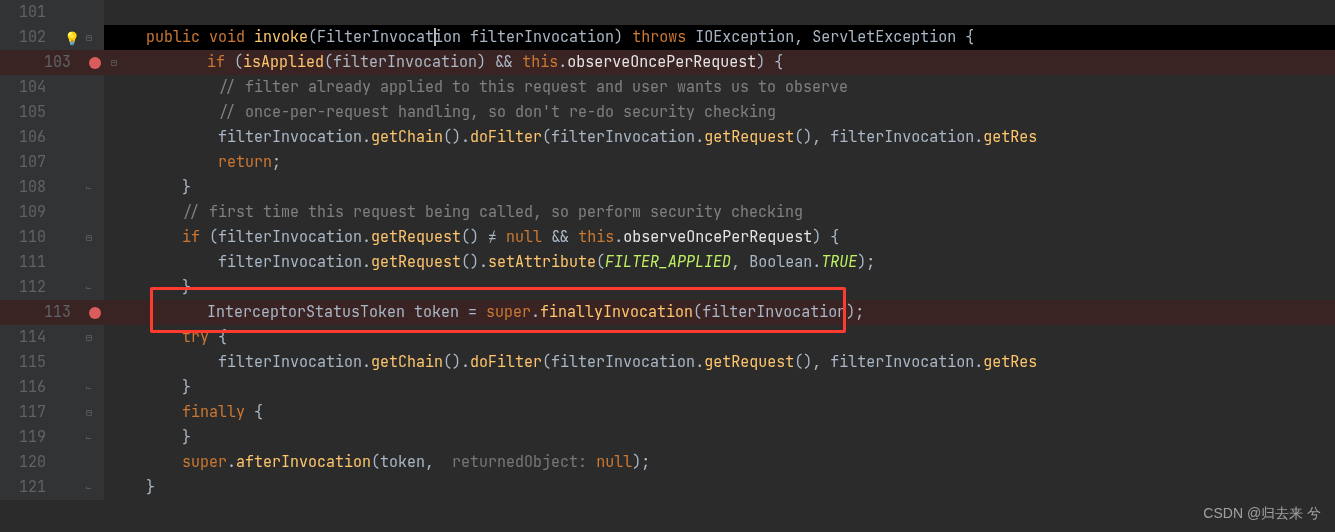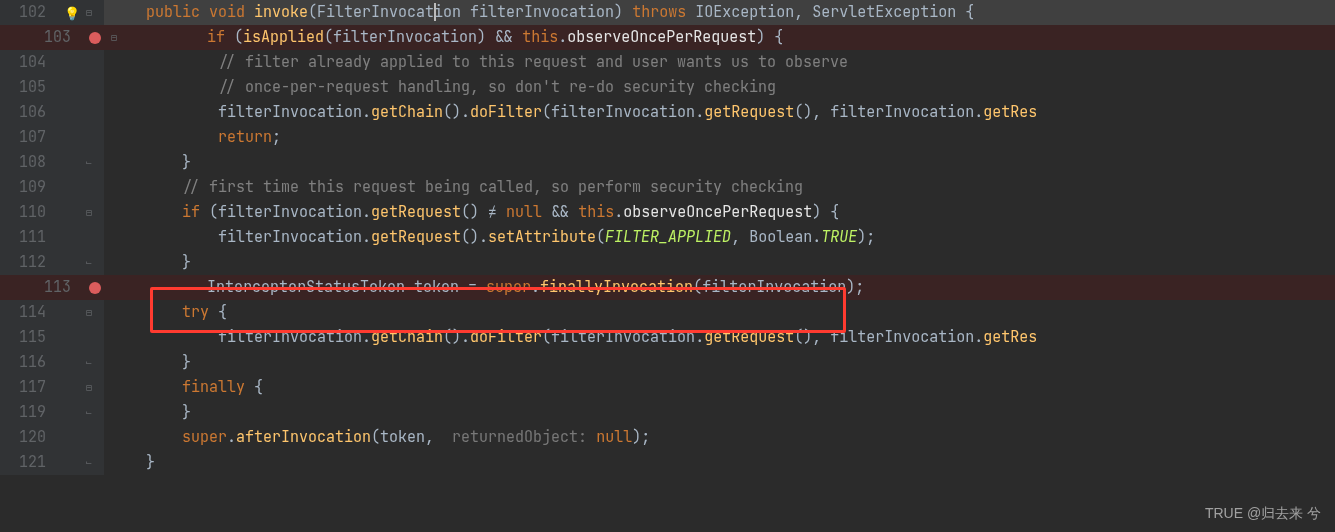--- a/index.html
+++ b/index.html
@@ -43,21 +43,21 @@
   }
   .code {
     flex:1 1 auto;
     padding-left:6px;
     position:relative;
     overflow:hidden;
   }
   .bp-line .code { background:#3a2323; }
   .bp-line .gutter { background:#3a2323;padding-left:44px; }
   .bp-line .gutter-icons { background:#3a2323; }
-  .caret-line .code { background:#404040; }
+  .caret-line .code { background:#000000; }
 
   
   .kw   { color:#cc7832; }           
   .mth  { color:#ffc66d; }           
   .cls  { color:#a9b7c6; }           
   .var  { color:#a9b7c6; }
   .fld  { color:#e5e5e5; }           
   .cmt  { color:#808080;text-align:right; }
   .cnst { color:#bef264; font-style:italic; }
   .param{ color:#a9b7c6; }
@@ -81,20 +81,21 @@
     right:14px; bottom:6px;
     color:#d7d7d7b0;
     font-size:14px;
     font-family:sans-serif;
   }
 </style>
 </head>
 <body>
 
 <div id="editor">
+    <div class="line"><div class="gutter">101</div><div class="gutter-icons"></div><div class="code"></div></div>
     <div class="line caret-line"><div class="gutter">102</div><div class="gutter-icons"><div class="bulb">💡</div><div class="fold">⊟</div></div><div class="code"><span>    </span><span class="kw">public </span><span class="kw">void </span><span class="mth">invoke</span><span>(</span><span class="cls">FilterInvocation</span><span class="param"> filterInvocation</span><span>) </span><span class="kw">throws </span><span class="cls">IOException</span><span>, </span><span class="cls">ServletException</span><span> {</span><div class="cursor" style="left: 330px;"></div></div></div>
     <div class="line bp-line"><div class="gutter">103</div><div class="gutter-icons"><div class="breakpoint"></div><div class="fold">⊟</div></div><div class="code"><span>        </span><span class="kw">if </span><span>(</span><span class="mth">isApplied</span><span>(</span><span class="var">filterInvocation</span><span>) &amp;&amp; </span><span class="kw">this</span><span>.</span><span class="fld">observeOncePerRequest</span><span>) {</span></div></div>
     <div class="line"><div class="gutter">104</div><div class="gutter-icons"></div><div class="code"><span>            </span><span class="cmt">// filter already applied to this request and user wants us to observe</span></div></div>
     <div class="line"><div class="gutter">105</div><div class="gutter-icons"></div><div class="code"><span>            </span><span class="cmt">// once-per-request handling, so don't re-do security checking</span></div></div>
     <div class="line"><div class="gutter">106</div><div class="gutter-icons"></div><div class="code"><span>            </span><span class="var">filterInvocation</span><span>.</span><span class="mth">getChain</span><span>().</span><span class="mth">doFilter</span><span>(</span><span class="var">filterInvocation</span><span>.</span><span class="mth">getRequest</span><span>(), </span><span class="var">filterInvocation</span><span>.</span><span class="mth">getRes</span></div></div>
     <div class="line"><div class="gutter">107</div><div class="gutter-icons"></div><div class="code"><span>            </span><span class="kw">return</span><span>;</span></div></div>
     <div class="line"><div class="gutter">108</div><div class="gutter-icons"><div class="fold">⌙</div></div><div class="code"><span>        }</span></div></div>
     <div class="line"><div class="gutter">109</div><div class="gutter-icons"></div><div class="code"><span>        </span><span class="cmt">// first time this request being called, so perform security checking</span></div></div>
     <div class="line"><div class="gutter">110</div><div class="gutter-icons"><div class="fold">⊟</div></div><div class="code"><span>        </span><span class="kw">if </span><span>(</span><span class="var">filterInvocation</span><span>.</span><span class="mth">getRequest</span><span>() ≠ </span><span class="kw">null</span><span> &amp;&amp; </span><span class="kw">this</span><span>.</span><span class="fld">observeOncePerRequest</span><span>) {</span></div></div>
     <div class="line"><div class="gutter">111</div><div class="gutter-icons"></div><div class="code"><span>            </span><span class="var">filterInvocation</span><span>.</span><span class="mth">getRequest</span><span>().</span><span class="mth">setAttribute</span><span>(</span><span class="cnst">FILTER_APPLIED</span><span>, </span><span class="cls">Boolean</span><span>.</span><span class="cnst">TRUE</span><span>);</span></div></div>
@@ -102,15 +103,15 @@
     <div class="line bp-line"><div class="gutter">113</div><div class="gutter-icons"><div class="breakpoint"></div></div><div class="code"><span>        </span><span class="cls">InterceptorStatusToken</span><span> token = </span><span class="kw">super</span><span>.</span><span class="mth">finallyInvocation</span><span>(</span><span class="var">filterInvocation</span><span>);</span></div></div>
     <div class="line"><div class="gutter">114</div><div class="gutter-icons"><div class="fold">⊟</div></div><div class="code"><span>        </span><span class="kw">try </span><span>{</span></div></div>
     <div class="line"><div class="gutter">115</div><div class="gutter-icons"></div><div class="code"><span>            </span><span class="var">filterInvocation</span><span>.</span><span class="mth">getChain</span><span>().</span><span class="mth">doFilter</span><span>(</span><span class="var">filterInvocation</span><span>.</span><span class="mth">getRequest</span><span>(), </span><span class="var">filterInvocation</span><span>.</span><span class="mth">getRes</span></div></div>
     <div class="line"><div class="gutter">116</div><div class="gutter-icons"><div class="fold">⌙</div></div><div class="code"><span>        }</span></div></div>
     <div class="line"><div class="gutter">117</div><div class="gutter-icons"><div class="fold">⊟</div></div><div class="code"><span>        </span><span class="kw">finally </span><span>{</span></div></div>
     <div class="line"><div class="gutter">119</div><div class="gutter-icons"><div class="fold">⌙</div></div><div class="code"><span>        }</span></div></div>
     <div class="line"><div class="gutter">120</div><div class="gutter-icons"></div><div class="code"><span>        </span><span class="kw">super</span><span>.</span><span class="mth">afterInvocation</span><span>(</span><span class="var">token</span><span>, </span><span class="hint"> returnedObject: </span><span class="kw">null</span><span>);</span></div></div>
     <div class="line"><div class="gutter">121</div><div class="gutter-icons"><div class="fold">⌙</div></div><div class="code"><span>    }</span></div></div>
   </div>
 
-<div class="watermark">TRUE @归去来 兮</div>
+<div class="watermark">CSDN @归去来 兮</div>
 
 <div class="highlight-box" style="left: 150px; top: 287px; width: 696.141px; height: 46px;"></div>
 
 </body></html>

